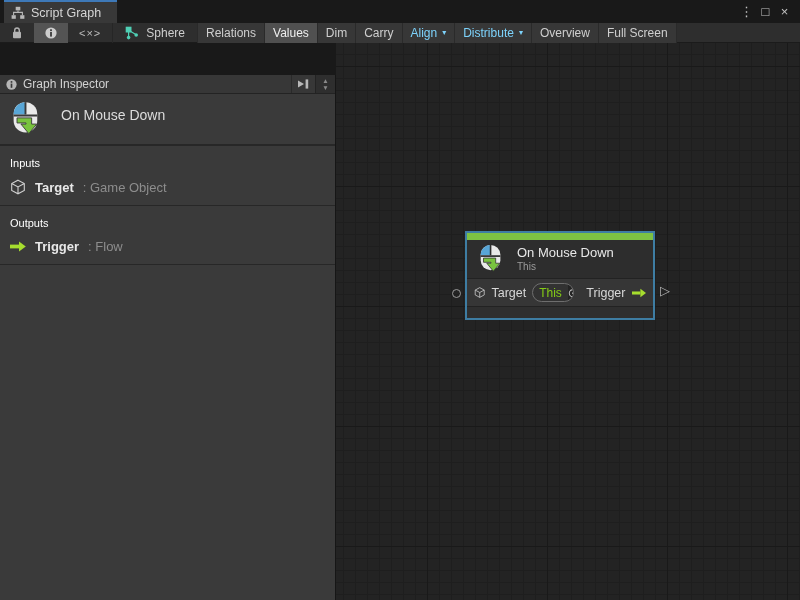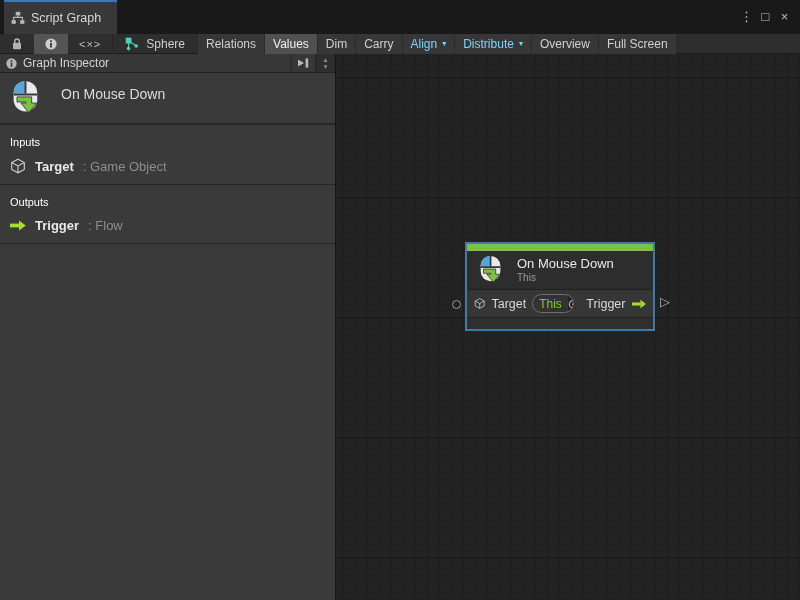--- a/index.html
+++ b/index.html
@@ -3,21 +3,21 @@
 <meta charset="utf-8">
 <style>
   * { margin:0; padding:0; box-sizing:border-box; }
   html,body { width:800px; height:600px; overflow:hidden; background:#191919; }
   #app {
     width:800px; height:600px; position:relative;
     font-family:"Liberation Sans", sans-serif; font-size:12px;
     color:#c8c8c8; user-select:none; display:flex; flex-direction:column;
   }
   
-  .tabbar { height:34px; background:#191919; display:flex; align-items:stretch; flex:0 0 auto; }
+  .tabbar { height:23px; background:#191919; display:flex; align-items:stretch; flex:0 0 auto; }
   .tab {
     margin-left:4px; background:#383838; border-top:2px solid #3e79b8;
     display:flex; align-items:center; gap:6px; padding:0 16px 0 7px;
     color:#d6d6d6; font-size:12.5px;
   }
   .win-controls { margin-left:auto; display:flex; align-items:center; padding-right:6px; color:#c2c2c2; }
   .win-btn { width:19px; text-align:center; font-size:13px; line-height:20px; cursor:default; }
   
   .toolbar {
     height:20px; background:#2e2e2e; border-bottom:1px solid #1b1b1b;
@@ -36,21 +36,21 @@
     padding:0 8px; display:flex; align-items:center; background:#373737;
     border-left:1px solid #2a2a2a; color:#cfcfcf;
   }
   .tbtn:last-child { border-right:1px solid #2a2a2a; }
   .tbtn.active { background:#505050; color:#efefef; }
   .tbtn.disabled { color:#7dd3fc; }
   .dd { font-size:8px; margin-left:5px; }
   
   .main { flex:1; display:flex; min-height:0; }
   
-  .inspector { width:336px; flex:0 0 auto; background:#3a3a3a; border-right:1px solid #161616; display:flex; flex-direction:column; }
+  .inspector { width:336px; flex:0 0 auto; background:#3a3a3a; border-right:1px solid #161616; display:flex; flex-direction:column;margin-top:32px; }
   .insp-header { height:19px; background:#373737; border-bottom:1px solid #232323; display:flex; align-items:stretch; }
   .insp-title { flex:1; display:flex; align-items:center; gap:6px; padding-left:6px; color:#d2d2d2; }
   .dock-btn { width:24px; border-left:1px solid #2a2a2a; display:flex; align-items:center; justify-content:center; }
   .spin-col { width:20px; background:#2e2e2e; border-left:1px solid #232323; display:flex; flex-direction:column; align-items:center; justify-content:center; }
   .spin-btn { font-size:6.5px; color:#8a8a8a; line-height:7px; width:100%; text-align:center; }
   .unit-row { display:flex; align-items:flex-start; gap:17px; padding:7px 8px; height:50px; }
   .unit-title { font-size:14px; color:#dcdcdc; margin-top:6px; }
   .divider { height:1px; background:#272727; flex:0 0 auto; }
   .coroutine-row { height:32px; display:flex; align-items:center; padding:0 10px; color:#d0d0d0; font-size:13px; }
   .coroutine-label { width:117px; }

